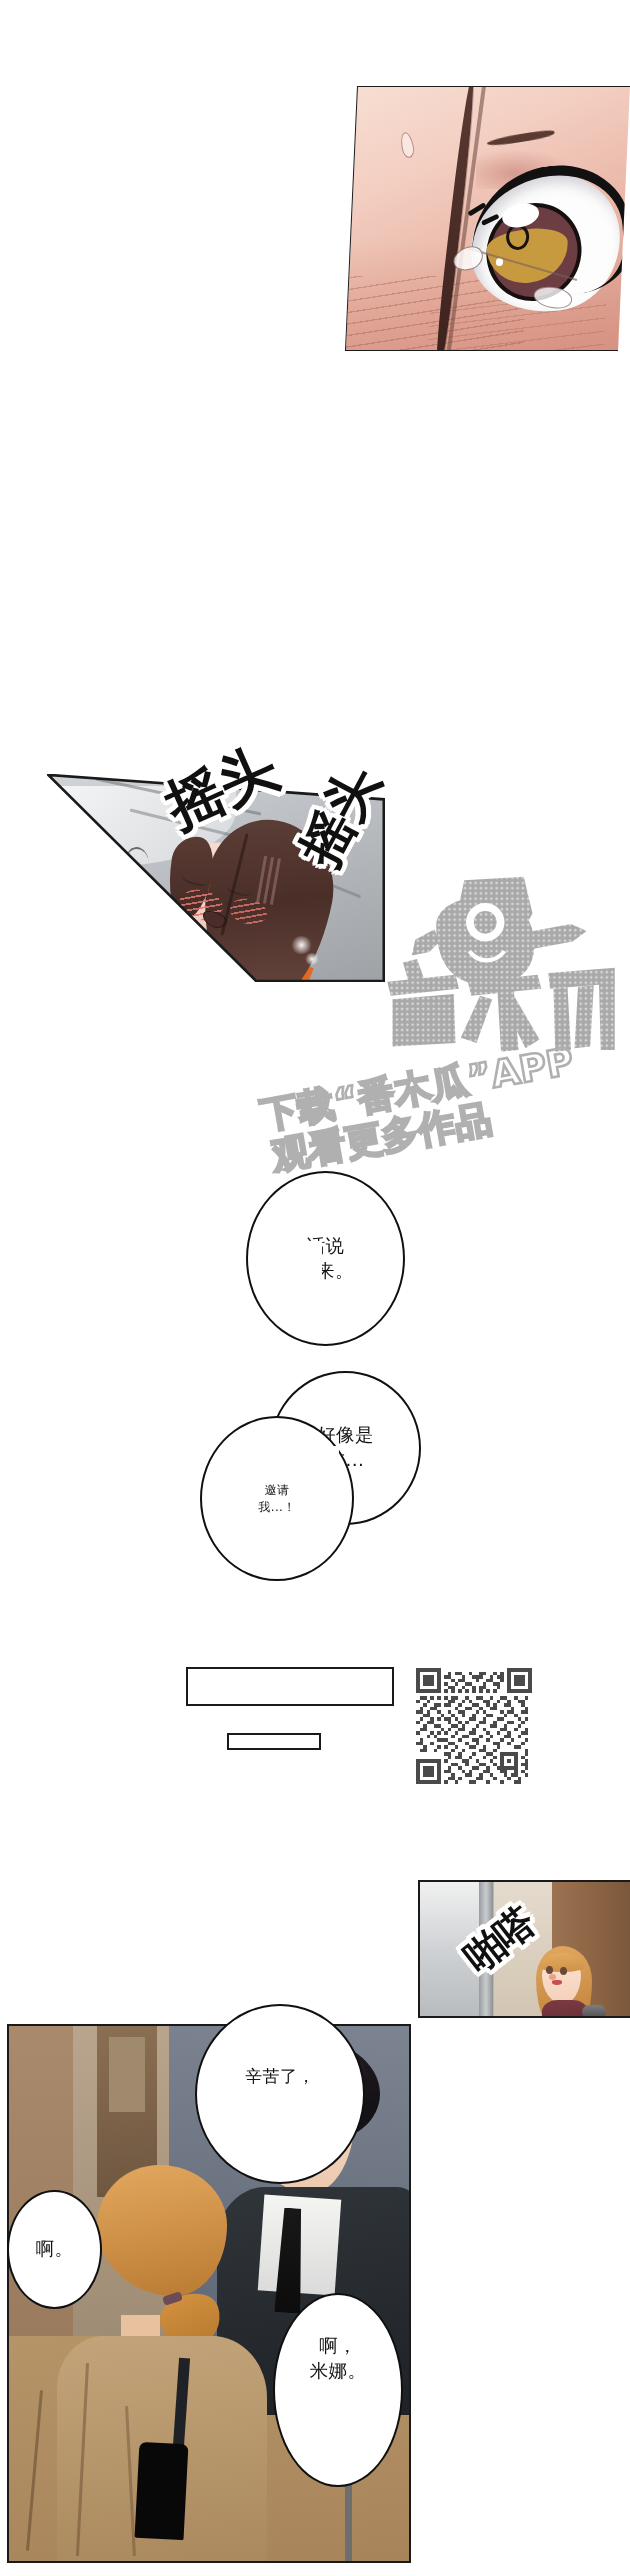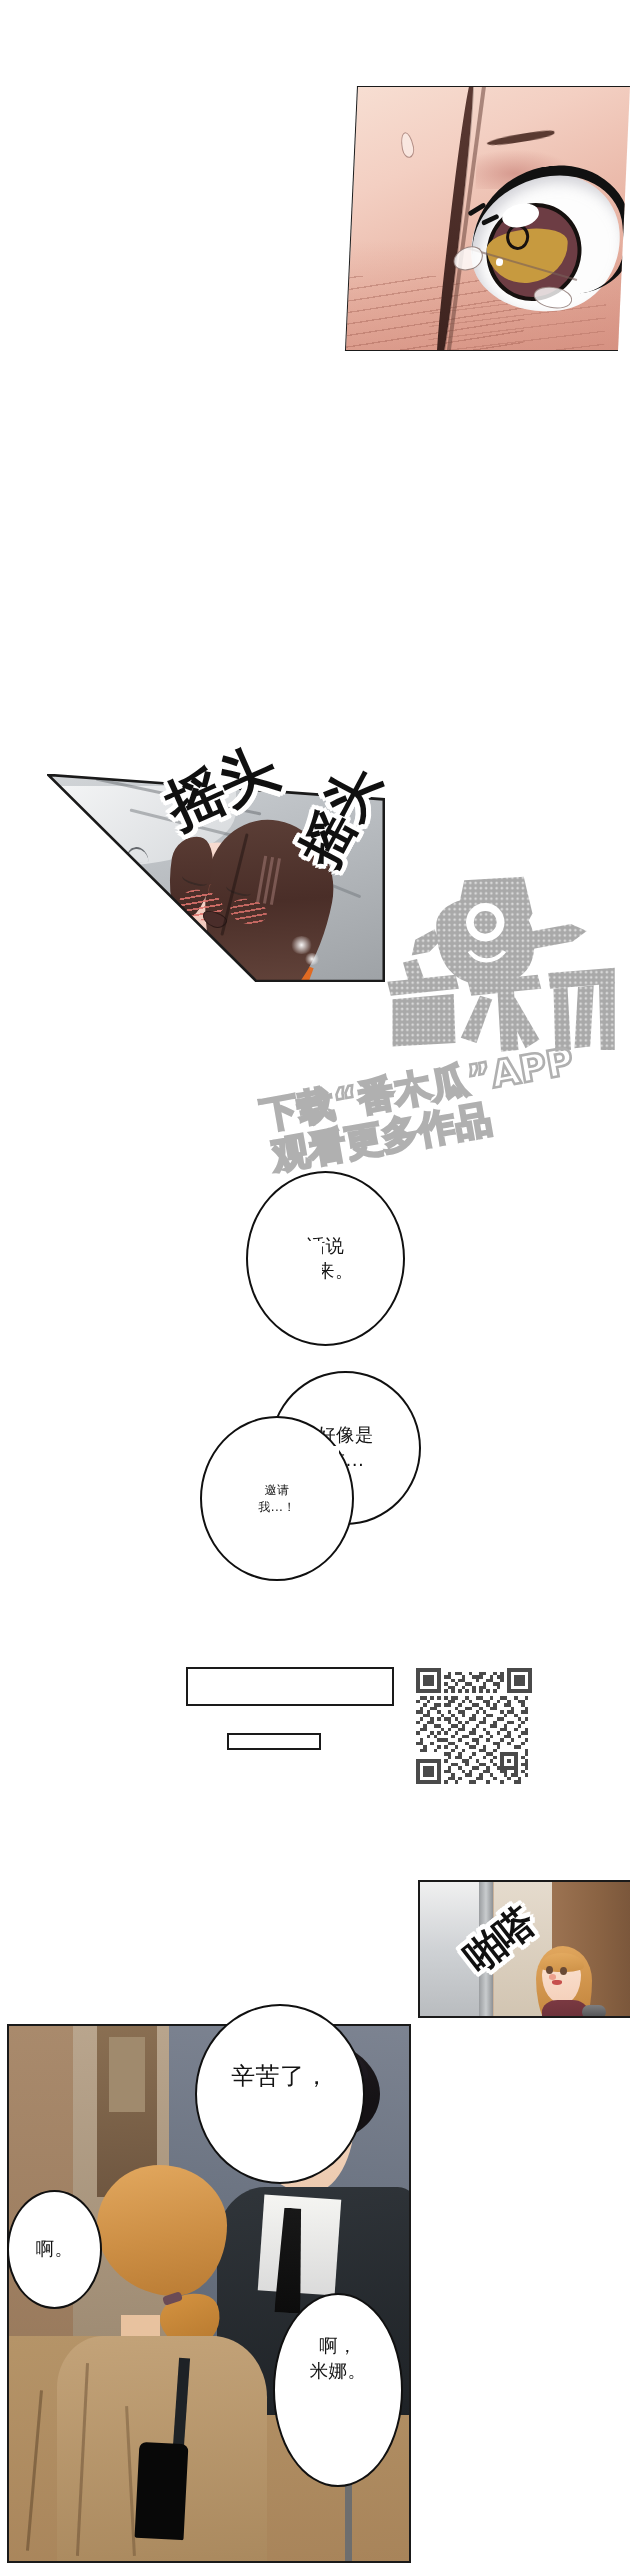--- a/index.html
+++ b/index.html
@@ -357,21 +357,21 @@
   #b2 .txt { font-size: 18.4px; }
   #b3 { left: 166px; top: 1203px; width: 166px; height: 182px; }
   #b3 .txt { font-size: 18.4px; }
 
   #b4 { left: 270px; top: 1371px; width: 151px; height: 154px; }
   #b4 .txt { font-size: 18.4px; }
   #b5 { left: 200px; top: 1416px; width: 154px; height: 165px; }
   #b5 .txt { font-size: 12px; }
 
   #b6 { left: 195px; top: 2004px; width: 170px; height: 180px; }
-  #b6 .txt { font-size: 24px; padding-bottom: 35px; }
+  #b6 .txt { font-size: 17px; padding-bottom: 35px; }
 
   #b7 { left: 7px; top: 2190px; width: 95px; height: 119px; }
   #b7 .txt { font-size: 18.4px; }
 
   #b8 { left: 273px; top: 2293px; width: 130px; height: 194px; }
   #b8 .txt { font-size: 18.4px; padding-bottom: 63px; }
 
   
   #ad-box1 {
     position:absolute; left: 186px; top: 1667px;

